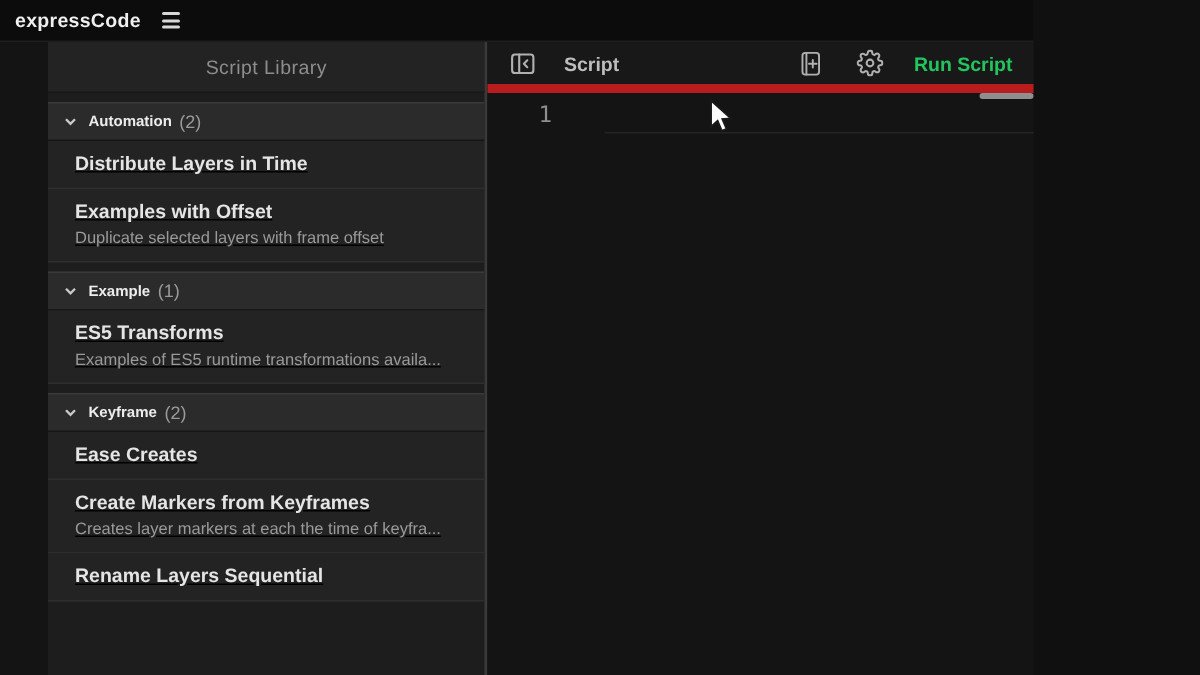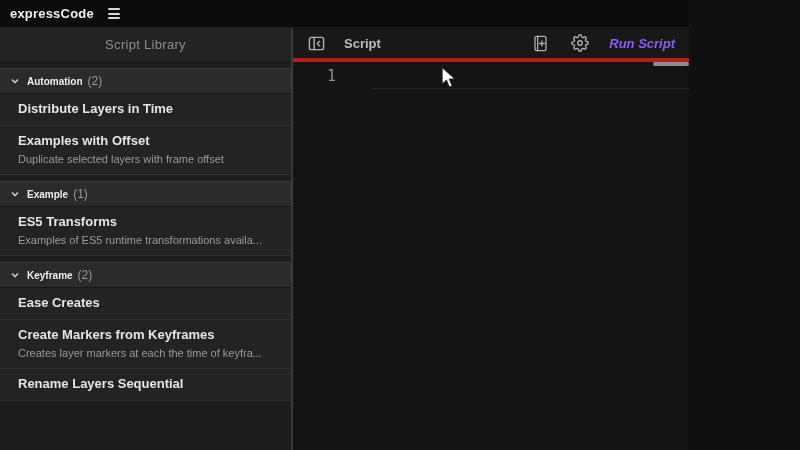--- a/index.html
+++ b/index.html
@@ -12,47 +12,47 @@
     display:flex; align-items:center; padding-left:10px; border-bottom:1px solid #1d1d1d; }
   .logo { font-size:13px; font-weight:bold; color:#f0f0f0; letter-spacing:.2px; }
   .hamburger { margin-left:14px; display:inline-flex; flex-direction:column; gap:2.5px; cursor:pointer; }
   .hamburger i { display:block; width:12px; height:2px; background:#d8d8d8; border-radius:1px; }
 
   
   .main { flex:1; display:flex; min-height:0; }
 
   
   .sidebar { width:293px; flex:0 0 293px; background:var(--sidebar-bg,#1d1d1d);
-    border-right:2px solid var(--divider,#3a3a3a); overflow:hidden; }
+    border-right:2px solid var(--divider,#3a3a3a); overflow:hidden;margin-left:32px; }
   .sidebar-header { height:34px; display:flex; align-items:center; justify-content:center;
     background:#232323; border-bottom:1px solid #181818; }
   .sidebar-header span { font-size:13px; color:#8d8d8d; letter-spacing:.3px; }
   .section-header { margin-top:6px; height:26px; background:var(--section-bg,#2b2b2b);
     border-top:1px solid #3a3a3a; border-bottom:1px solid #161616;
     display:flex; align-items:center; padding-left:10px; cursor:pointer; }
   .section-header .chev { display:inline-flex; margin-right:7px; color:#c9c9c9; }
   .section-title { font-size:10px; font-weight:bold; color:#ededed; }
   .section-count { font-size:12px; color:#9a9a9a; margin-left:5px; }
   .lib-item { padding:7px 16px 8px 18px; background:var(--item-bg,#232323);
-    border-bottom:1px solid #2e2e2e; cursor:pointer; }
+    border-bottom:1px solid #2e2e2e; cursor:pointer;text-decoration:underline; }
   .lib-item .t { font-size:13px; font-weight:bold; color:#e5e5e5; line-height:16px; }
   .lib-item .d { font-size:11px; color:#9a9a9a; line-height:13px; margin-top:4px;
     white-space:nowrap; overflow:hidden; }
   .lib-item .d:empty { display:none; }
 
   
   .panel { flex:1; display:flex; flex-direction:column; min-width:0; background:var(--editor-bg,#141414); }
-  .toolbar { height:34px; flex:0 0 34px; background:#181818; border-bottom:4px solid #b91c1c;
+  .toolbar { height:34px; flex:0 0 34px; background:#181818; border-bottom:6px solid #b91c1c;
     display:flex; align-items:center; padding:0 14px; }
   .tb-icon { display:inline-flex; align-items:center; justify-content:center; cursor:pointer; }
   .tb-title { font-size:13px; font-weight:bold; color:#bdbdbd; margin-left:18px; }
   .tb-spacer { flex:1; }
   .tb-gap { margin-left:22px; }
-  .run-btn { font-size:13px; font-weight:bold; color:#8b5cf6; margin-left:20px; cursor:pointer;
-    background:none; border:none; font-family:inherit;font-style:italic; }
+  .run-btn { font-size:13px; font-weight:bold; color:#22c55e; margin-left:20px; cursor:pointer;
+    background:none; border:none; font-family:inherit; }
 
   .editor { flex:1; position:relative; background:var(--editor-bg,#141414); }
   .hscroll-thumb { position:absolute; top:0; right:0; width:36px; height:4px;
     background:#8e8e8e; border-radius:2px; cursor:pointer; }
   .gutter-num { position:absolute; left:34px; top:5px; font-family:"DejaVu Sans Mono","Liberation Mono",monospace;
     font-size:15px; color:#8f8f8f; }
   .active-line-edge { position:absolute; top:26px; left:78px; right:0; height:1px; background:#242424; }
   .cursor { position:absolute; left:147px; top:4px; pointer-events:none; }
 </style>
 </head>

